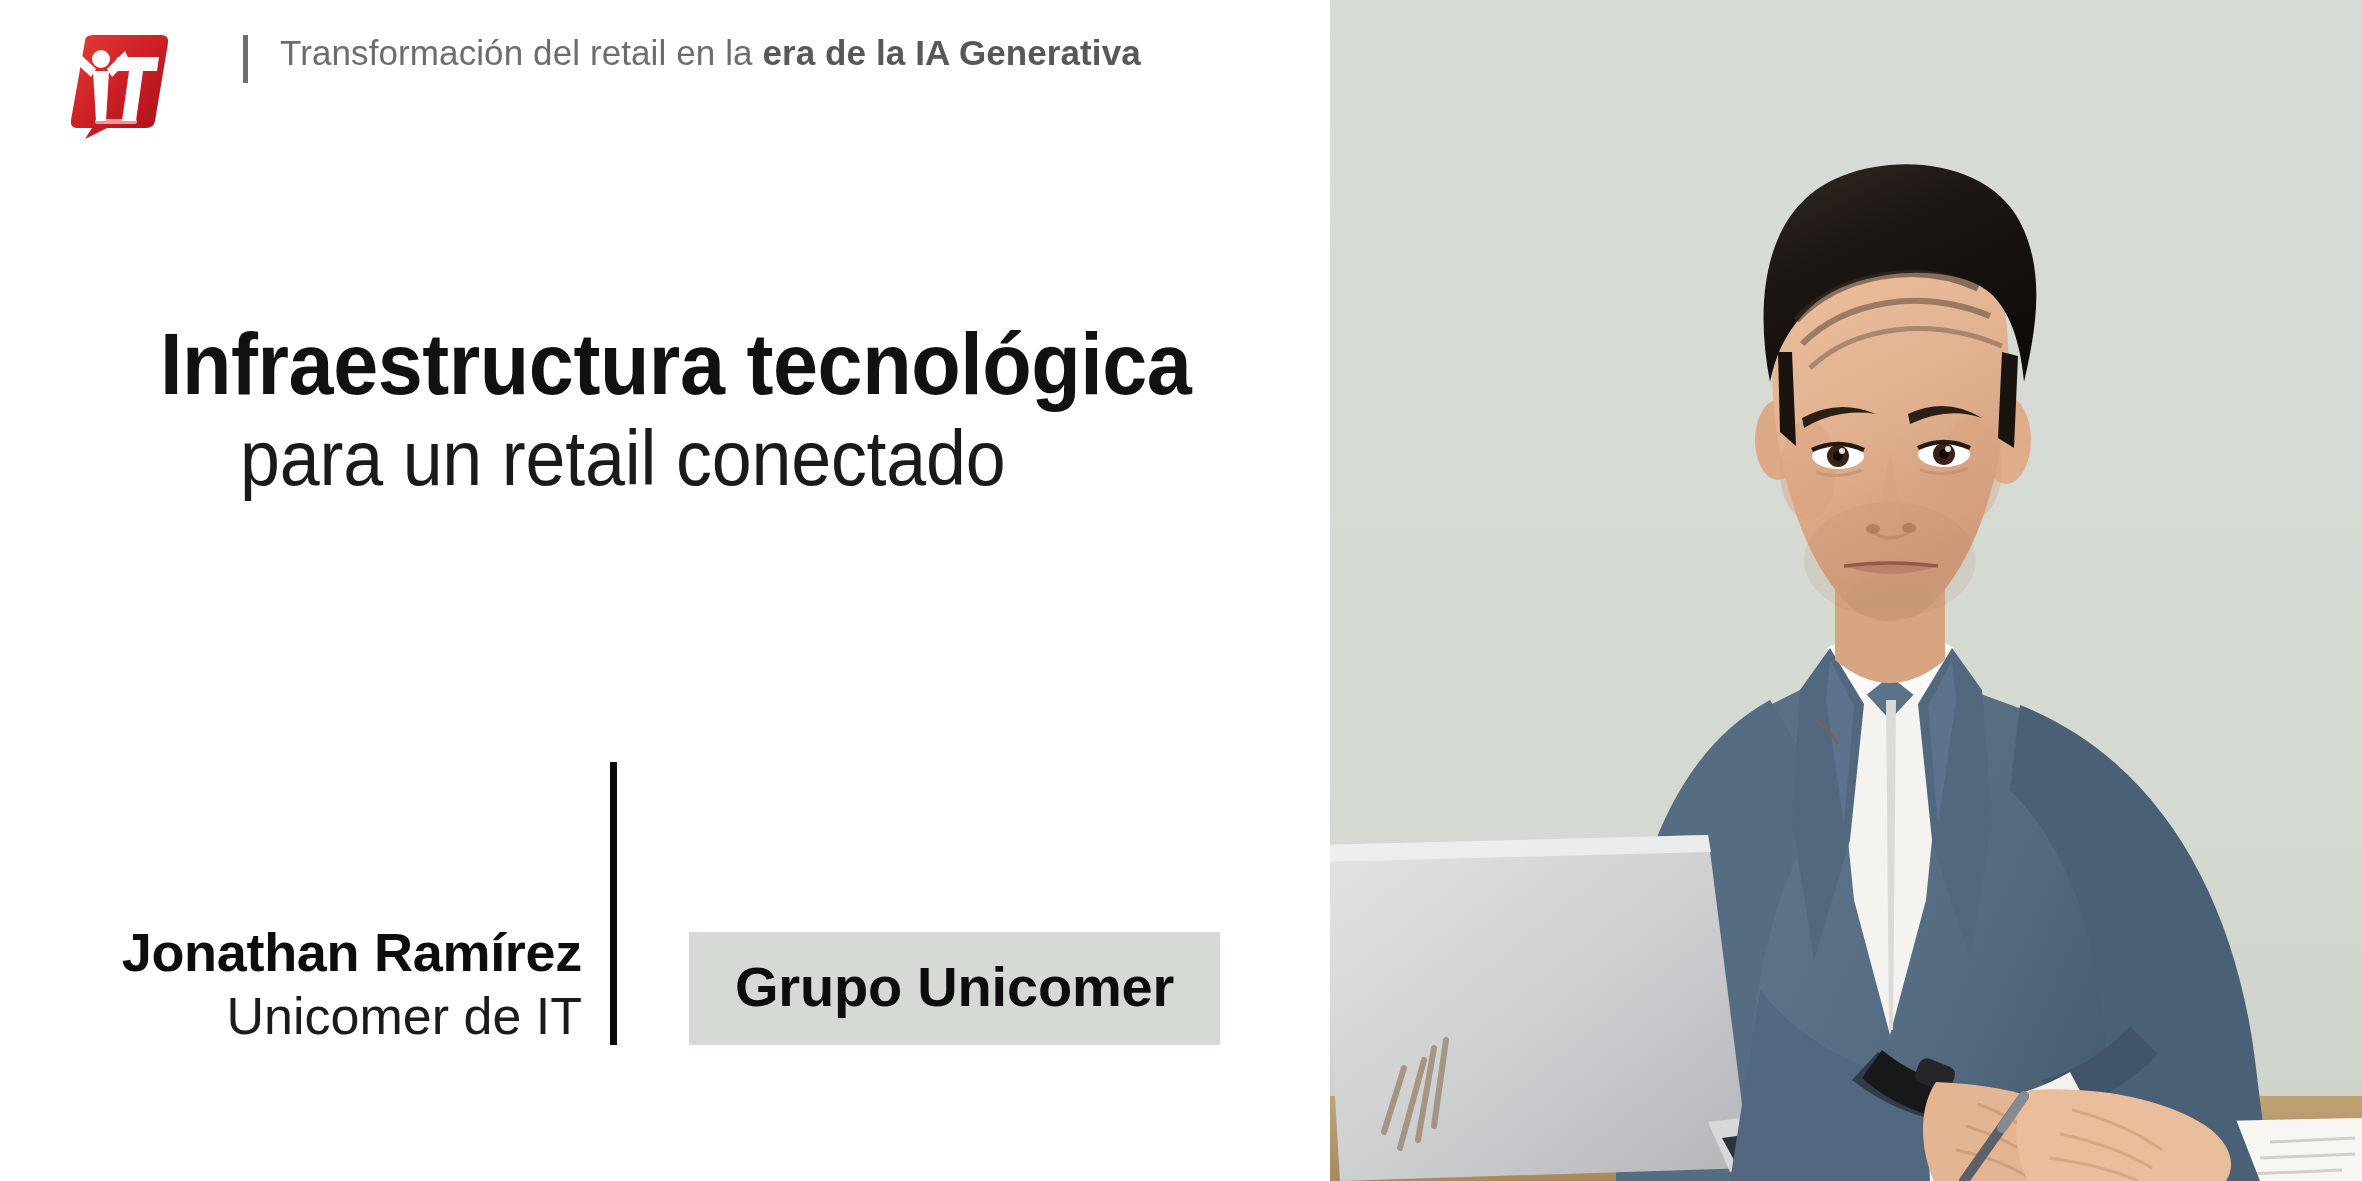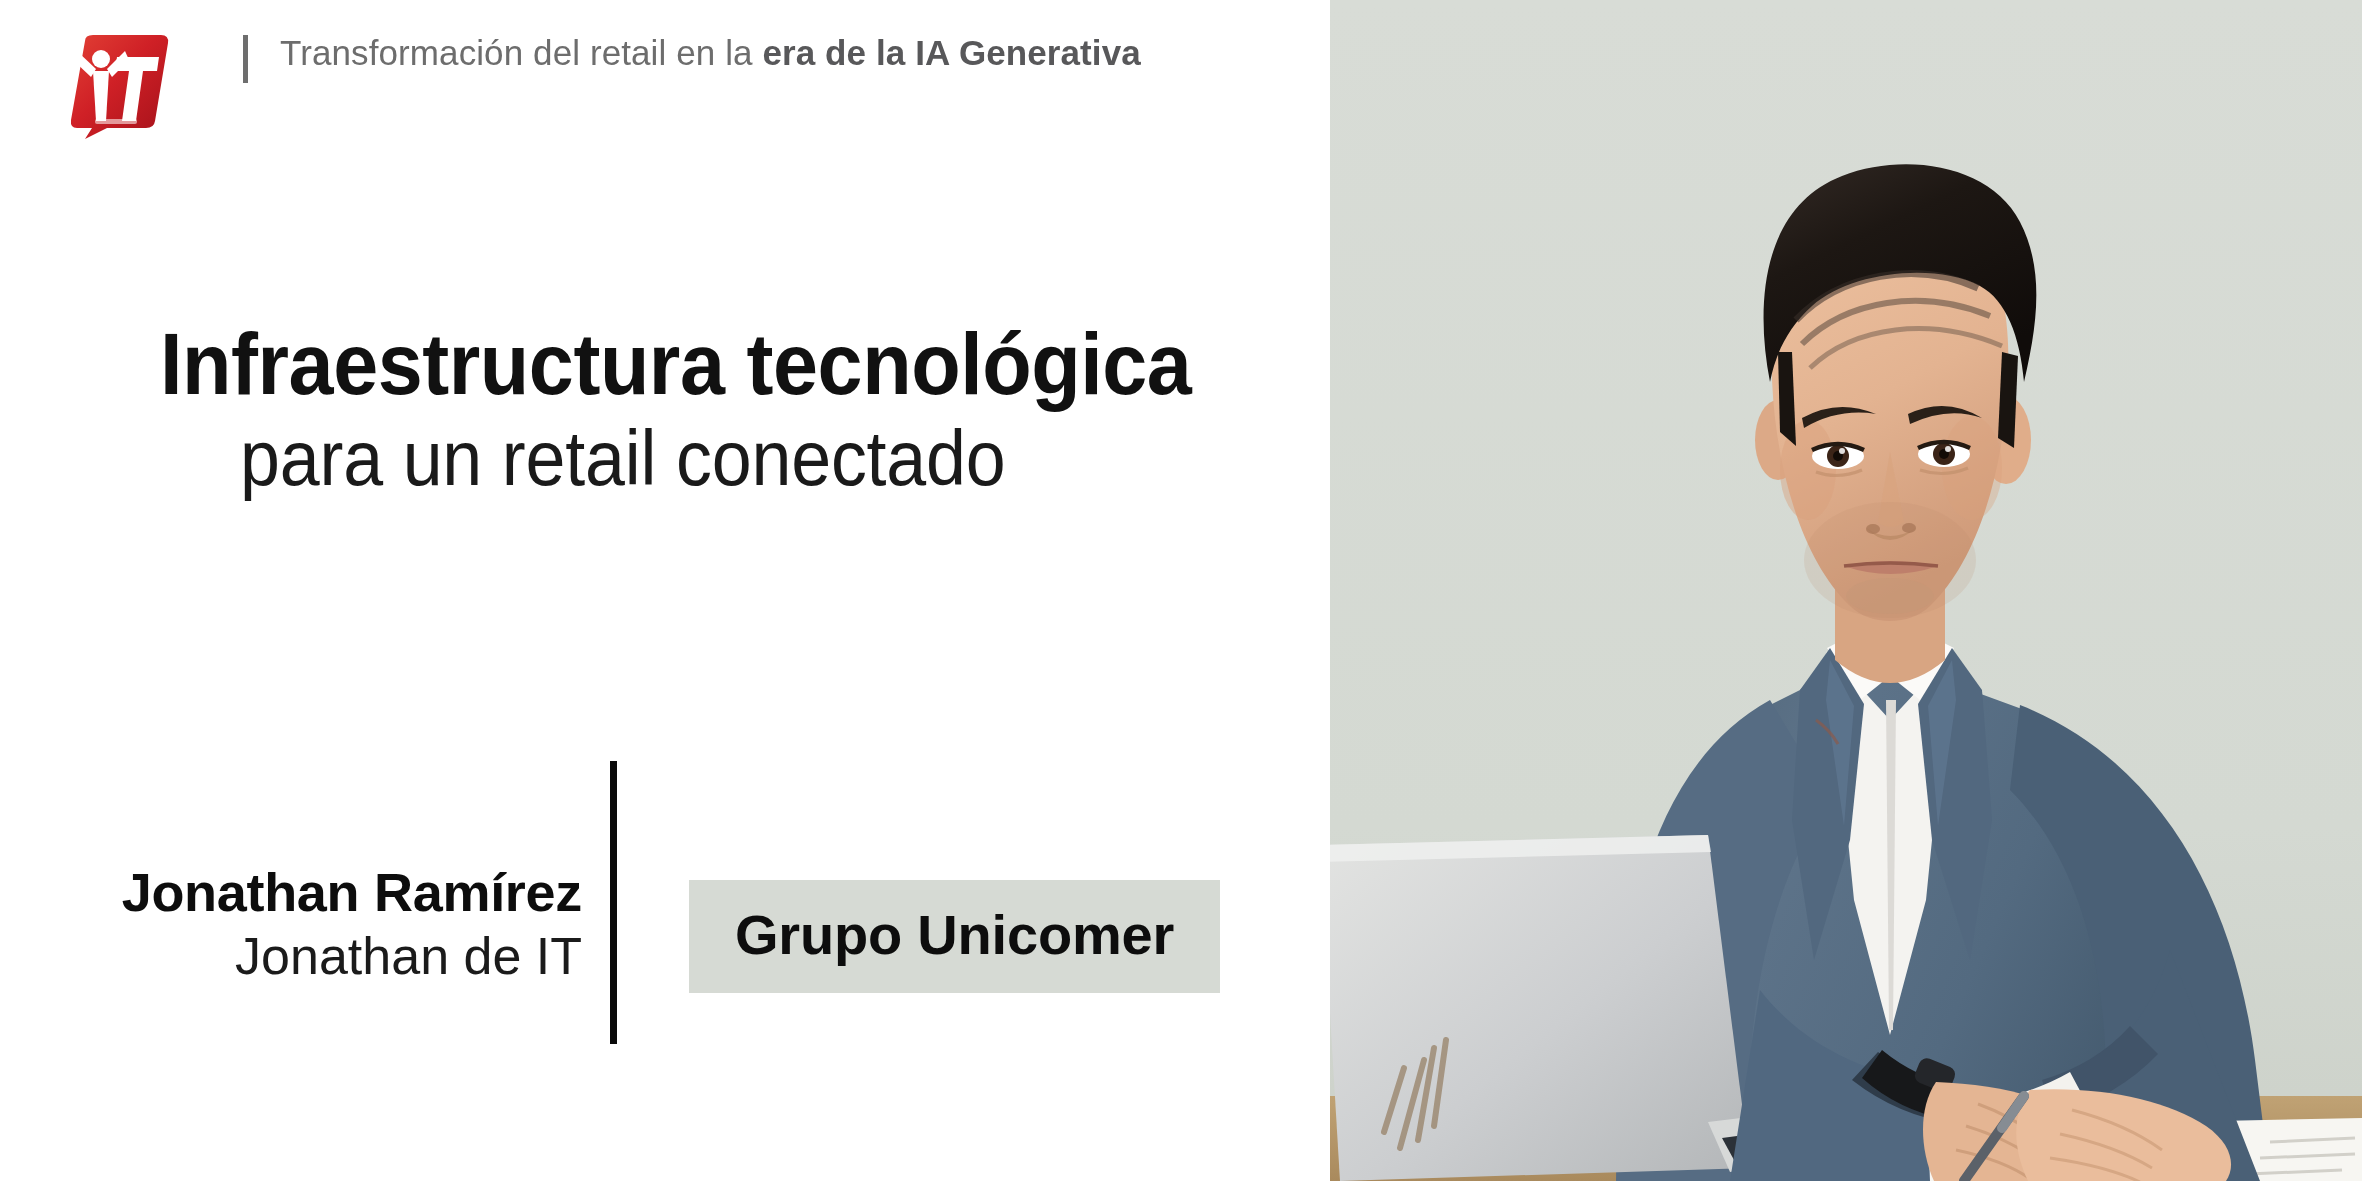--- a/index.html
+++ b/index.html
@@ -102,21 +102,21 @@
   }
 
   
   .speaker-block {
     position: absolute;
     left: 0px;
     top: 760px;
     width: 1580px;
     height: 285px;
     display: flex;
-    align-items: center;
+    align-items: flex-end;
   }
   .speaker-names {
     width: 610px;
     text-align: right;
     padding-right: 28px;
     box-sizing: border-box;
     padding-top: 44px;
   }
   .speaker-name {
     font-size: 54px;
@@ -208,21 +208,21 @@
     </div>
 
     <div class="title-block">
       <div class="title-main">Infraestructura tecnológica</div>
       <div class="title-sub">para un retail conectado</div>
     </div>
 
     <div class="speaker-block">
       <div class="speaker-names">
         <div class="speaker-name">Jonathan Ramírez</div>
-        <div class="speaker-role">Jonathan de IT</div>
+        <div class="speaker-role">Unicomer de IT</div>
       </div>
       <div class="speaker-divider"></div>
       <div class="company-wrap">
         <div class="company-badge">Grupo Unicomer</div>
       </div>
     </div>
 
   </div>
 
   <div class="photo-panel">

